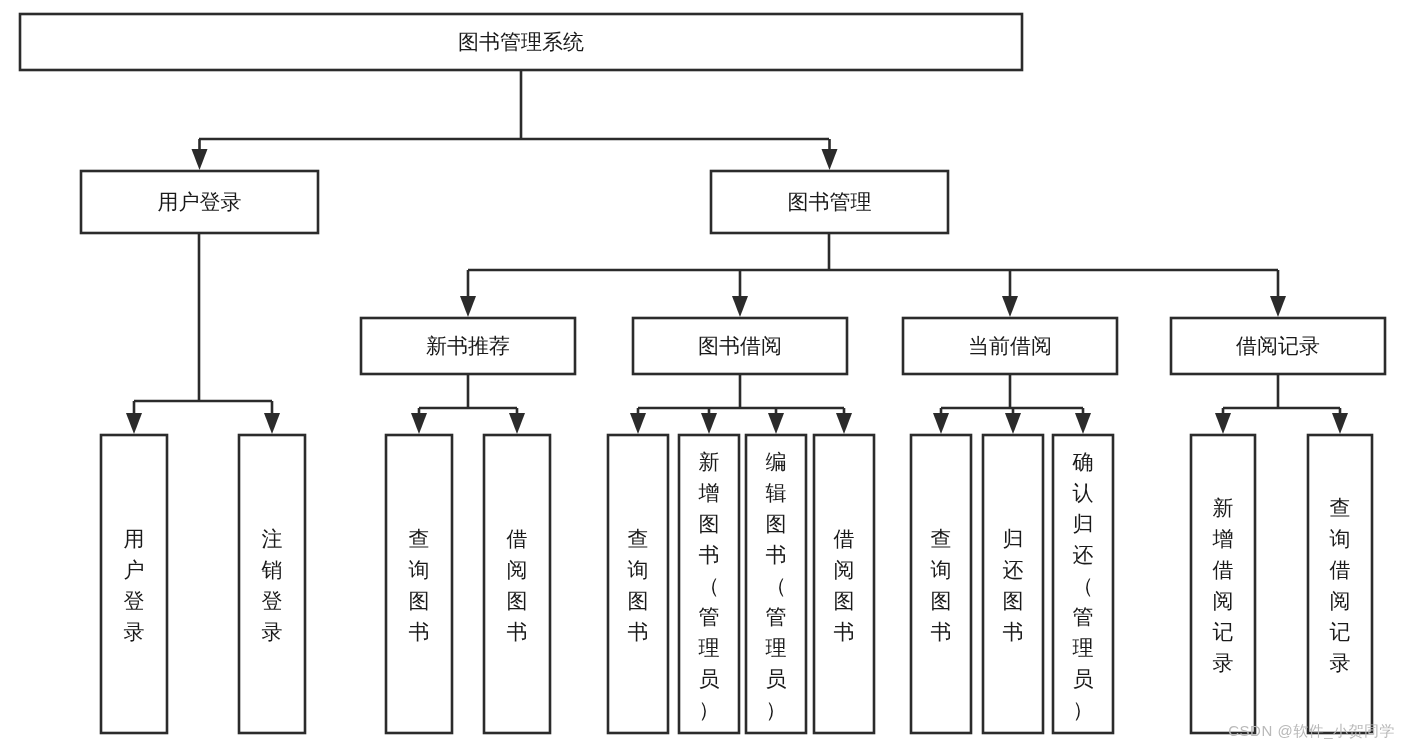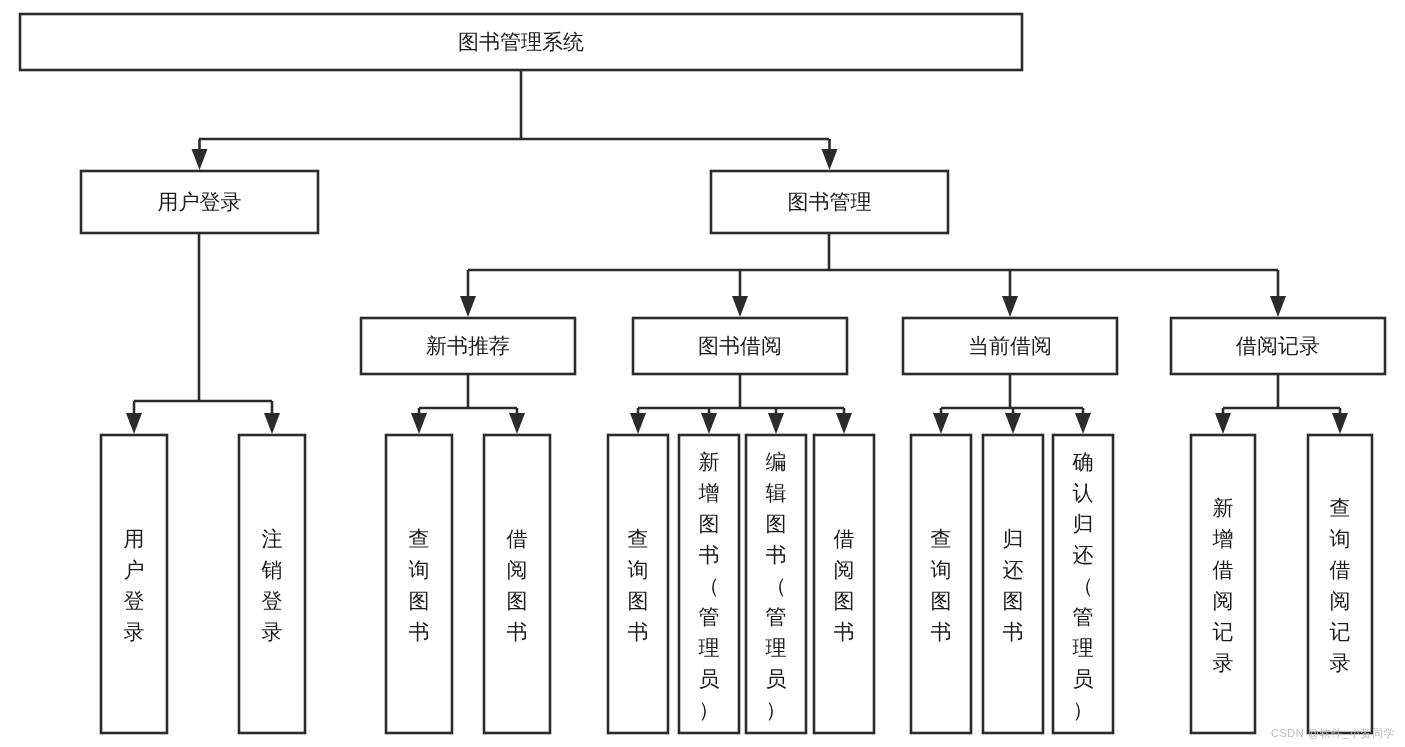--- a/index.html
+++ b/index.html
@@ -47,21 +47,21 @@
   }
   .arrow-head {
     fill: #2b2b2b;
     stroke: none;
   }
   .watermark {
     position: absolute;
     right: 10px;
     bottom: 6px;
     font-family: "Liberation Sans", "DejaVu Sans", sans-serif;
-    font-size: 11px;
+    font-size: 15px;
     color: #b9b9b9;
     letter-spacing: 0.5px;
     white-space: nowrap;
     user-select: none;
   }
 </style>
 </head>
 <body>
 
 <svg id="diagram" viewBox="0 0 1405 747" xmlns="http://www.w3.org/2000/svg">

